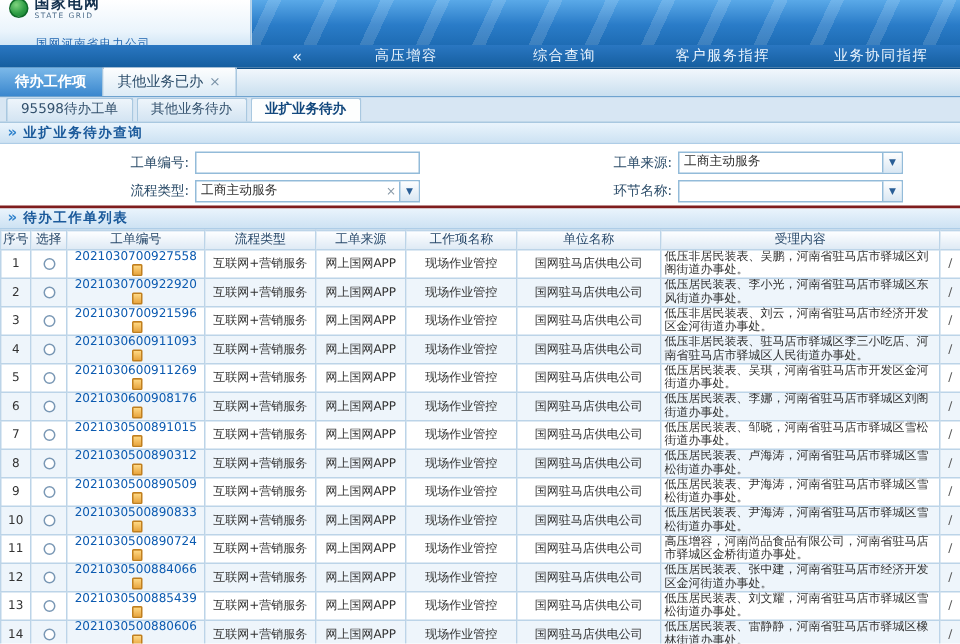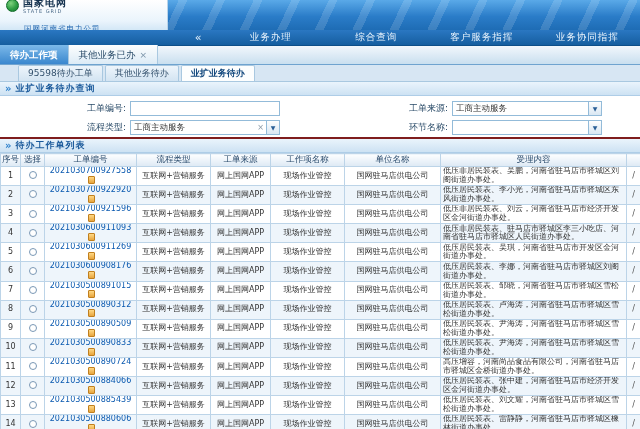--- a/index.html
+++ b/index.html
@@ -22,21 +22,21 @@
 .nav-back{width:40px;text-align:center;cursor:pointer;font-size:11px;line-height:11px}
 .nav-item{flex:1;text-align:center;cursor:pointer;letter-spacing:1px}
 
 
 .tabrow1{height:19px;background:linear-gradient(180deg,#f2f7fc,#c9dfef);display:flex;align-items:flex-end;border-bottom:1px solid #6fa3cf}
 .tab1{height:19px;line-height:18px;padding:0 10px;font-size:9.5px;color:#2a4b68;background:linear-gradient(180deg,#fdfefe,#dcebf6);border-right:1px solid #a9c8e0;cursor:pointer;display:flex;align-items:center;gap:4px}
 .tab1.active{background:linear-gradient(180deg,#7cb9e9 0%,#3a87ce 100%);color:#fff;font-weight:bold}
 .tab1 .x{color:#7a93a8;font-size:9px;cursor:pointer}
 
 
-.tabrow2{height:17px;background:#d7e6f3;display:flex;align-items:flex-end;padding-left:18px;border-bottom:1px solid #a9c8e0}
+.tabrow2{height:17px;background:#d7e6f3;display:flex;align-items:flex-end;padding-left:4px;border-bottom:1px solid #a9c8e0}
 .tab2{height:16px;line-height:15px;padding:0 9px;font-size:9px;color:#33516d;background:linear-gradient(180deg,#eef5fb,#d3e4f2);border:1px solid #a9c8e0;border-bottom:none;margin-right:2px;cursor:pointer;border-radius:2px 2px 0 0}
 .tab2.active{background:#fdfefe;color:#14497e;font-weight:bold}
 
 
 .sect-hdr{height:14px;background:linear-gradient(180deg,#eaf4fc,#cde2f3);border-bottom:1px solid #aecde7;display:flex;align-items:center;padding-left:5px;gap:4px}
 .sect-hdr .chev{color:#2f82cc;font-size:10px;line-height:10px;font-weight:bold;cursor:pointer}
 .sect-hdr .ttl{color:#1b5a9b;font-weight:bold;font-size:9px;letter-spacing:1px}
 
 
 .form{height:43px;padding:3px 10px 2px 10px;background:#fff;border-bottom:2px solid #7f1d1d}
@@ -75,21 +75,21 @@
         <div class="logo-en">STATE GRID</div>
       </span>
     </div>
     <div class="company">国网河南省电力公司</div>
   </div>
   <div class="streaks"></div>
 </div>
 
 <div class="navbar">
   <span class="nav-back">«</span>
-  <span class="nav-item">业务办理</span>
+  <span class="nav-item">高压增容</span>
   <span class="nav-item">综合查询</span>
   <span class="nav-item">客户服务指挥</span>
   <span class="nav-item">业务协同指挥</span>
 </div>
 
 <div class="tabrow1">
   <div class="tab1 active">
     <span>待办工作项</span>
   </div>
   <div class="tab1">

